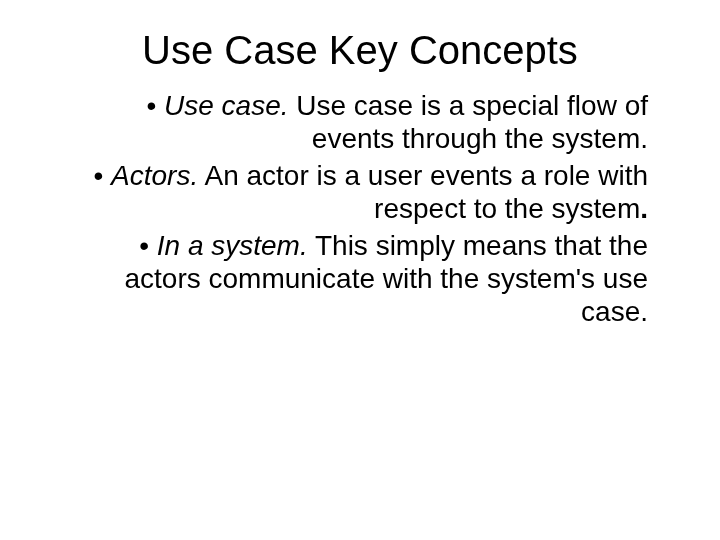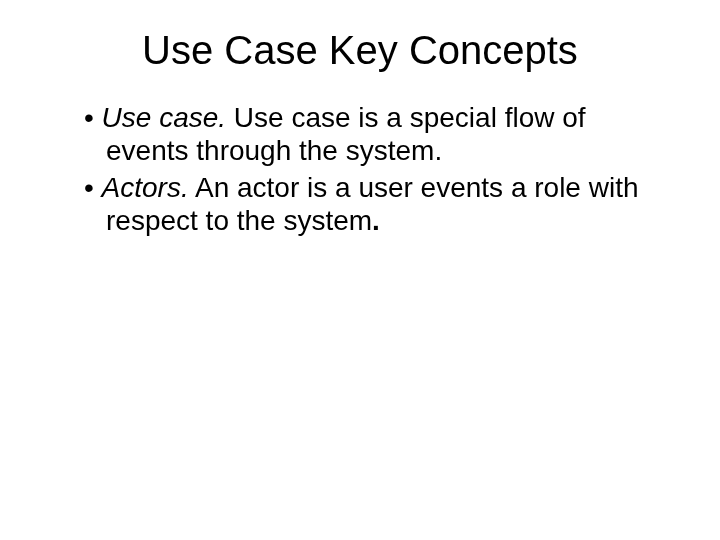--- a/index.html
+++ b/index.html
@@ -13,27 +13,28 @@
   }
   .slide {
     width: 720px;
     height: 540px;
     box-sizing: border-box;
     padding: 28px 50px 0 50px;
   }
   .title {
     font-size: 40px;
     text-align: center;
-    margin: 0 0 28px 0;
+    margin: 0 0 16px 0;
     font-weight: normal;
   }
   ul.bullets {
     list-style: none;
-    margin: 4px;
+    margin: 12px;
     padding: 0 10px 0 30px;
+    text-align: right;
   }
   ul.bullets li {
     font-size: 28px;
     line-height: 1.18;
     margin-bottom: 4px;
     text-indent: -22px;
     padding-left: 22px;
   }
   ul.bullets li::before {
     content: "• ";
@@ -46,14 +47,15 @@
   }
 </style>
 </head>
 <body>
 
 <div class="slide">
   <h1 class="title">Use Case Key Concepts</h1>
   <ul class="bullets">
     <li><span class="term">Use case.</span><span> Use case is a special flow of events through the system.</span></li>
     <li><span class="term">Actors.</span><span> An actor is a user events a role with respect to the system</span><span class="bigdot">.</span></li>
+    <li><span class="term">In a system.</span><span> This simply means that the actors communicate with the system's use case.</span></li>
   </ul>
 </div>
 
 </body></html>

